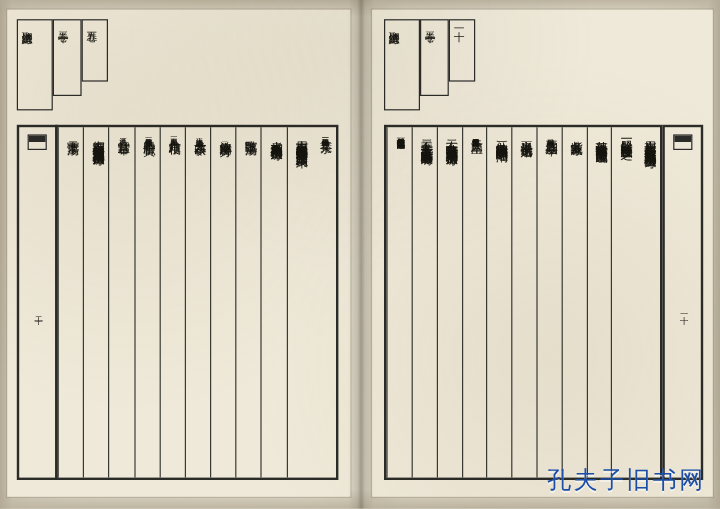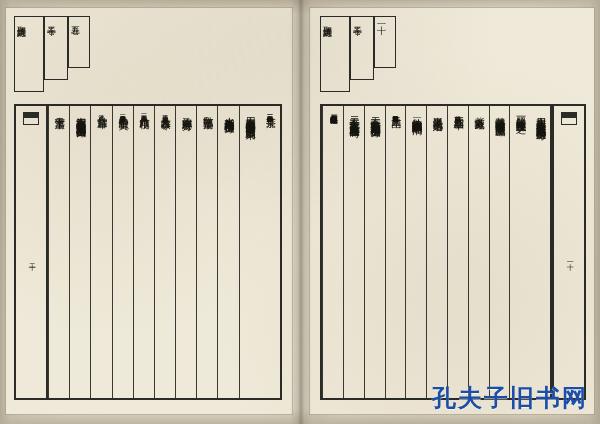--- a/index.html
+++ b/index.html
@@ -61,21 +61,21 @@
           border:2px solid #2b2b28;background:#efe9d9;
           display:flex;flex-direction:column;align-items:center;justify-content:space-between;
           padding:4px 0;}
   .leaf.left .banxin{left:8px;}
   .leaf.right .banxin{right:8px;}
   .fish{width:14px;height:11px;border:1px solid #2b2b28;margin:2px 0;
         background:linear-gradient(180deg,#2b2b28 0 48%,transparent 48%);}
 
   
   .wm{position:absolute;right:12px;bottom:10px;text-align:right;pointer-events:none;}
-  .wm .cn{font-size:24px;color:#1b4ea8;font-weight:700;letter-spacing:2px;
+  .wm .cn{font-size:20px;color:#1b4ea8;font-weight:400;letter-spacing:2px;
           text-shadow:0 1px 0 rgba(255,255,255,.6);font-family:"DejaVu Sans",sans-serif;}
   .wm .url{font-size:11px;color:#1b4ea8;letter-spacing:1px;font-family:"DejaVu Sans",sans-serif;}
 
   
   .aging{position:absolute;inset:0;pointer-events:none;
     background:
       radial-gradient(circle at 18% 22%, rgba(160,140,100,.10), transparent 42%),
       radial-gradient(circle at 76% 70%, rgba(160,140,100,.10), transparent 45%),
       radial-gradient(circle at 50% 8%, rgba(120,105,75,.08), transparent 40%);
     mix-blend-mode:multiply;}

